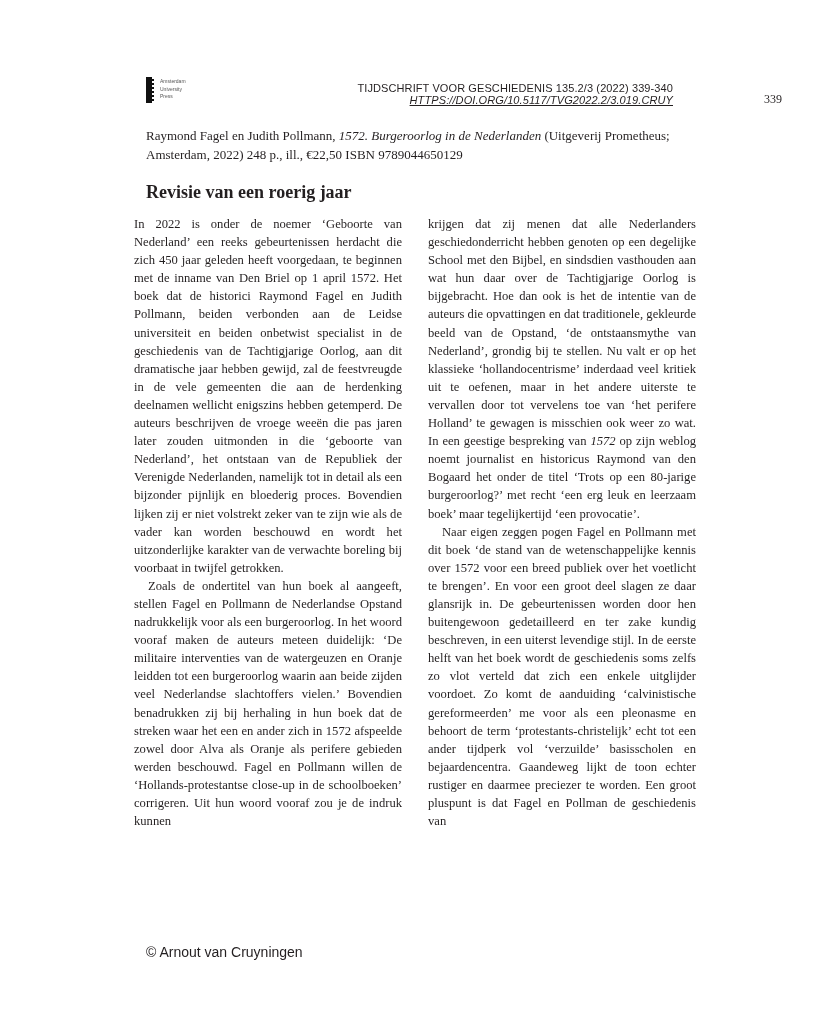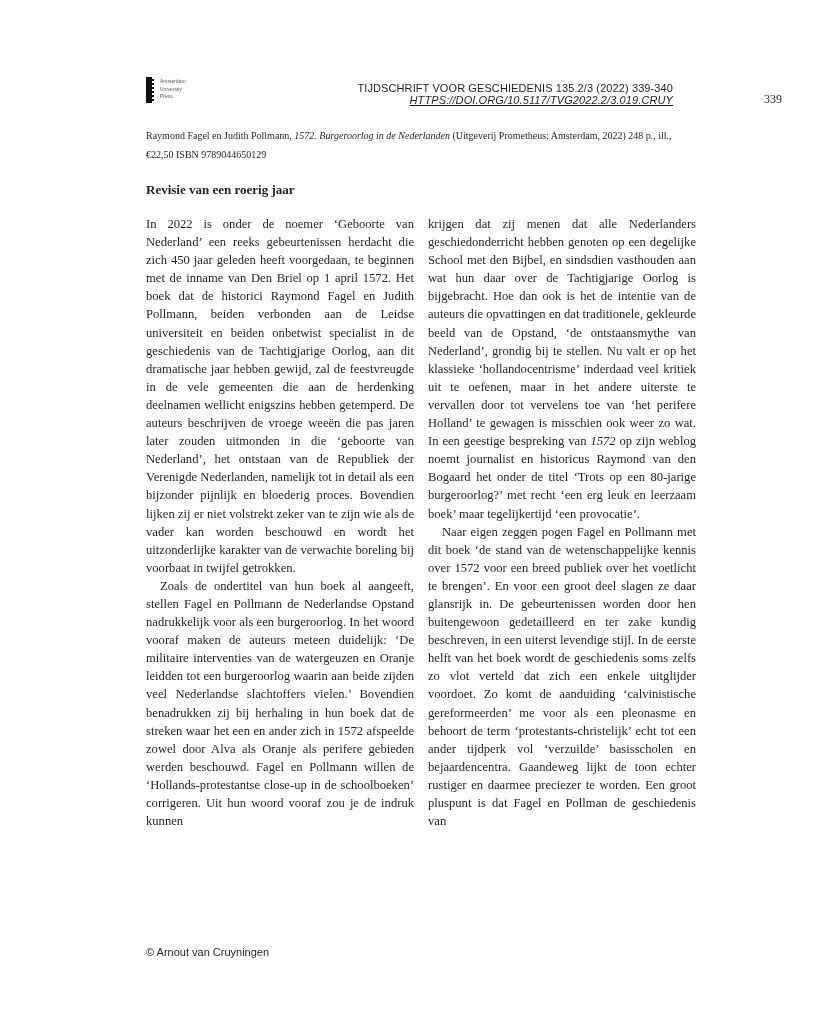--- a/index.html
+++ b/index.html
@@ -12,32 +12,32 @@
   .logo-mark::after {
     content: ""; position: absolute; right: -2px; top: 2px; width: 2px; height: 22px;
     background: repeating-linear-gradient(to bottom, #111 0 2px, transparent 2px 4px);
   }
   .logo-text { position: absolute; left: 14px; top: 1px; font-size: 5px; line-height: 7.5px; color: #555; }
 
   .running-head { position: absolute; right: 158px; top: 82px; text-align: right; font-size: 11px; line-height: 12px; color: #231f20; letter-spacing: 0.1px; }
   .running-head .doi { font-style: italic; text-decoration: underline; }
   .page-number { position: absolute; left: 739px; top: 92px; font-size: 12px; color: #231f20; margin-left: 25px; }
 
-  .citation { position: absolute; left: 146px; top: 127px; width: 530px; font-size: 10px; line-height: 18.5px; }
+  .citation { position: absolute; left: 146px; top: 127px; width: 530px; font-size: 13px; line-height: 18.5px; }
   .citation i { font-style: italic; }
-  .title { position: absolute; left: 146px; top: 182px; font-size: 13px; font-weight: bold; }
+  .title { position: absolute; left: 146px; top: 182px; font-size: 18px; font-weight: bold; }
 
   .col { position: absolute; top: 215px; width: 268px; font-size: 12.6px; line-height: 18.1px; text-align: justify; }
-  .col-left { left: 146px; }
+  .col-left { left: 134px; }
   .col-right { left: 428px; }
   .col p { margin: 0; }
   .col p.indent { text-indent: 14px; font-family: Liberation Serif, serif; }
   .col i { font-style: italic; }
 
-  .footer { position: absolute; left: 146px; top: 946px; font-size: 11px; line-height: 12px; color: #231f20; text-align: right; }
+  .footer { position: absolute; left: 146px; top: 946px; font-size: 14px; line-height: 12px; color: #231f20; text-align: right; }
 </style>
 </head>
 <body>
 
 <div class="logo">
   <div class="logo-mark"></div>
   <div class="logo-text sans">
     <div>Amsterdam</div>
     <div>University</div>
     <div>Press</div>

